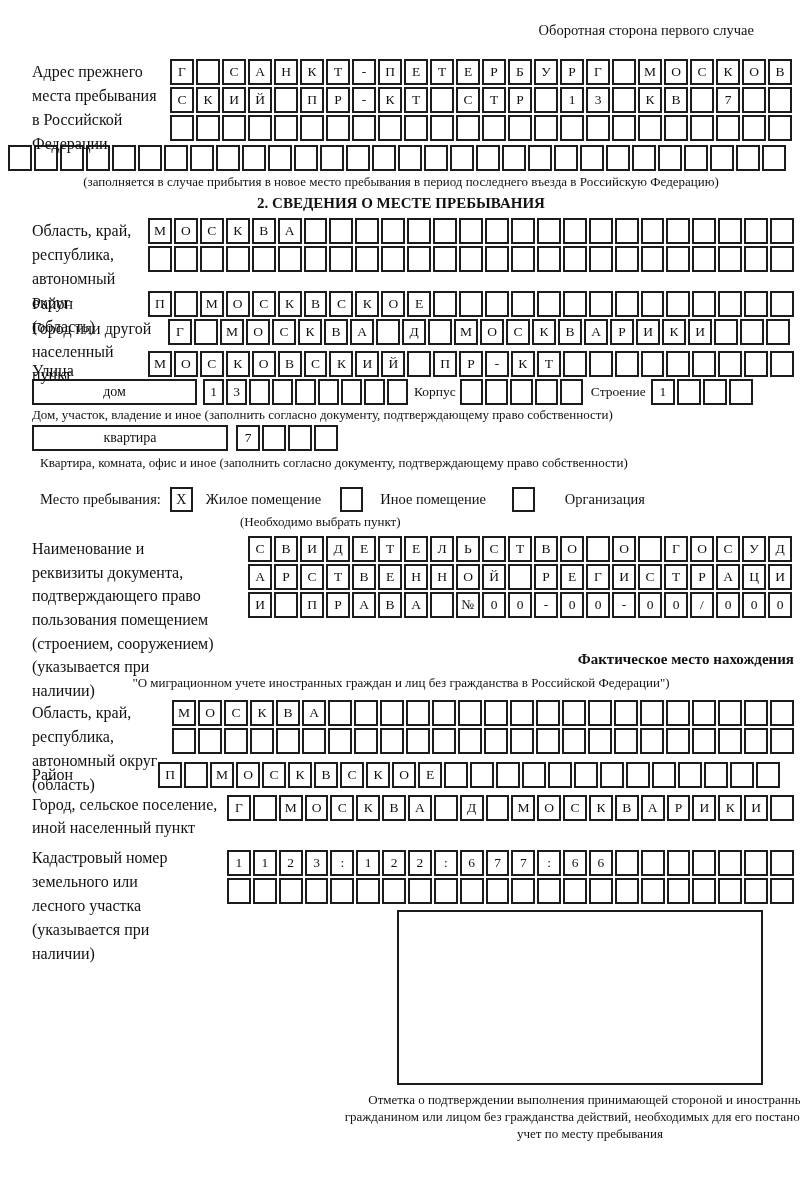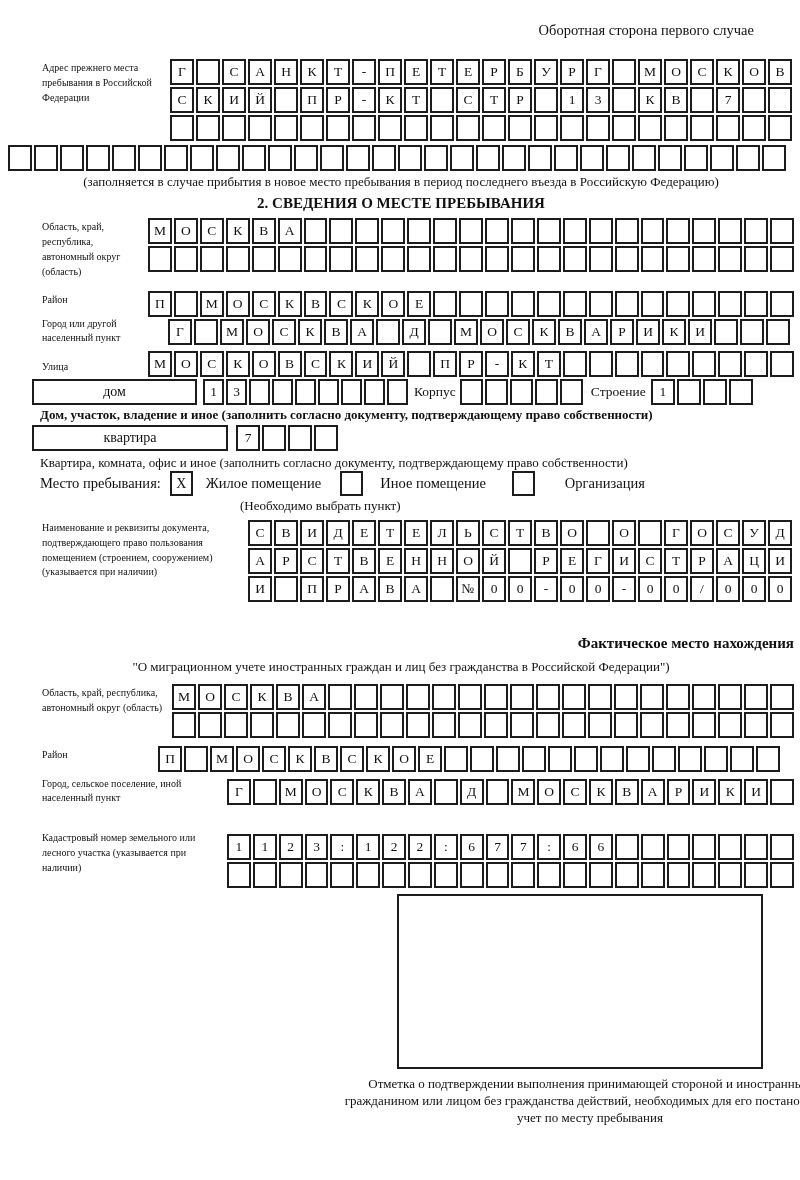--- a/index.html
+++ b/index.html
@@ -1,21 +1,21 @@
 <!DOCTYPE html>
 <html><head>
 <meta charset="utf-8">
 <style>
   html,body{margin:0;padding:0;background:#fff;}
   body{width:800px;height:1180px;overflow:hidden;
        font-family:"Liberation Serif","DejaVu Serif",serif;color:#111;}
   .page{width:800px;height:1180px;box-sizing:border-box;padding:22px 6px 0 8px;}
   .hdr{text-align:right;font-size:14.5px;padding-right:40px;margin-bottom:20px;}
   .frow{position:relative;margin-bottom:2px;}
-  .lbl{position:absolute;left:34px;top:1px;font-size:10px;line-height:1.5;}
+  .lbl{position:absolute;left:24px;top:1px;font-size:16px;line-height:1.5;}
   .inline-lbl{font-size:13.5px;}
   .cells{display:flex;gap:2px;}
   .cellcol .cells{margin-bottom:2px;}
   .cell{width:20px;height:22px;border:2px solid #1c1c1c;box-sizing:content-box;
         display:flex;align-items:center;justify-content:center;
         font-size:13.5px;line-height:1;background:#fff;}
   .narrow .cell{width:17px;}
   .mid .cell{width:19px;}
   .ml162{margin-left:162px;} .ml140{margin-left:140px;} .ml160{margin-left:160px;}
   .ml164{margin-left:164px;} .ml150{margin-left:150px;} .ml219{margin-left:219px;}
@@ -336,32 +336,32 @@
         <span class="cell"></span>
       </div>
     <div class="inline-lbl gap" style="margin:0 5px 0 8px;">Строение</div>
     <div class="cells">
         <span class="cell">1</span>
         <span class="cell"></span>
         <span class="cell"></span>
         <span class="cell"></span>
       </div>
   </div>
-  <div class="capt" style="margin-left:32px;font-weight:bold;">Дом, участок, владение и иное (заполнить согласно документу, подтверждающему право собственности)</div>
+  <div class="capt" style="margin-left:24px;">Дом, участок, владение и иное (заполнить согласно документу, подтверждающему право собственности)</div>
 
   <div class="domrow ml24">
     <div class="widebox" style="width:192px;">квартира</div>
     <div class="cells" style="margin-left:8px;">
         <span class="cell">7</span>
         <span class="cell"></span>
         <span class="cell"></span>
         <span class="cell"></span>
       </div>
   </div>
-  <div class="capt" style="margin:4px 0 0 32px;">Квартира, комната, офис и иное (заполнить согласно документу, подтверждающему право собственности)</div>
+  <div class="capt" style="margin:4px 0 16px 32px;">Квартира, комната, офис и иное (заполнить согласно документу, подтверждающему право собственности)</div>
 
   <div class="mesto">
     <span>Место пребывания:</span>
     <span class="checkbox" style="margin-left:9px;">X</span>
     <span style="margin-left:13px;">Жилое помещение</span>
     <span class="checkbox" style="margin-left:19px;"></span>
     <span style="margin-left:17px;">Иное помещение</span>
     <span class="checkbox" style="margin-left:26px;"></span>
     <span style="margin-left:30px;">Организация</span>
   </div>

